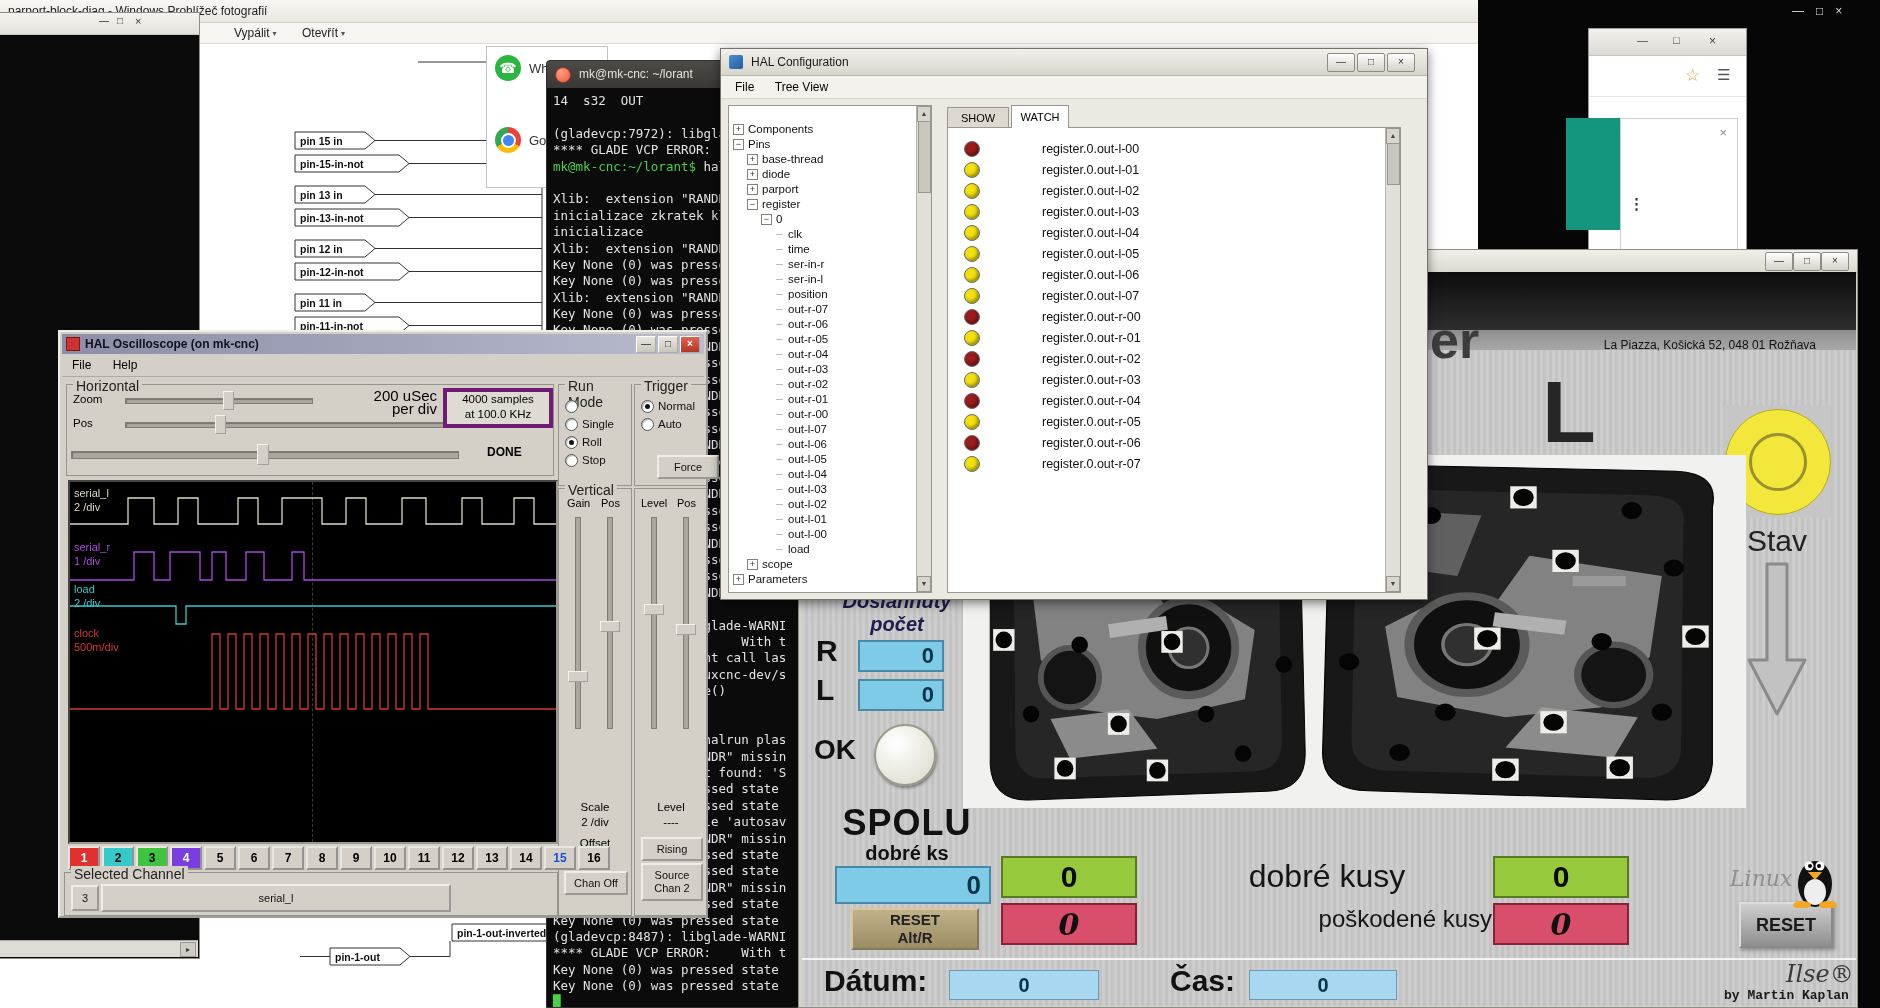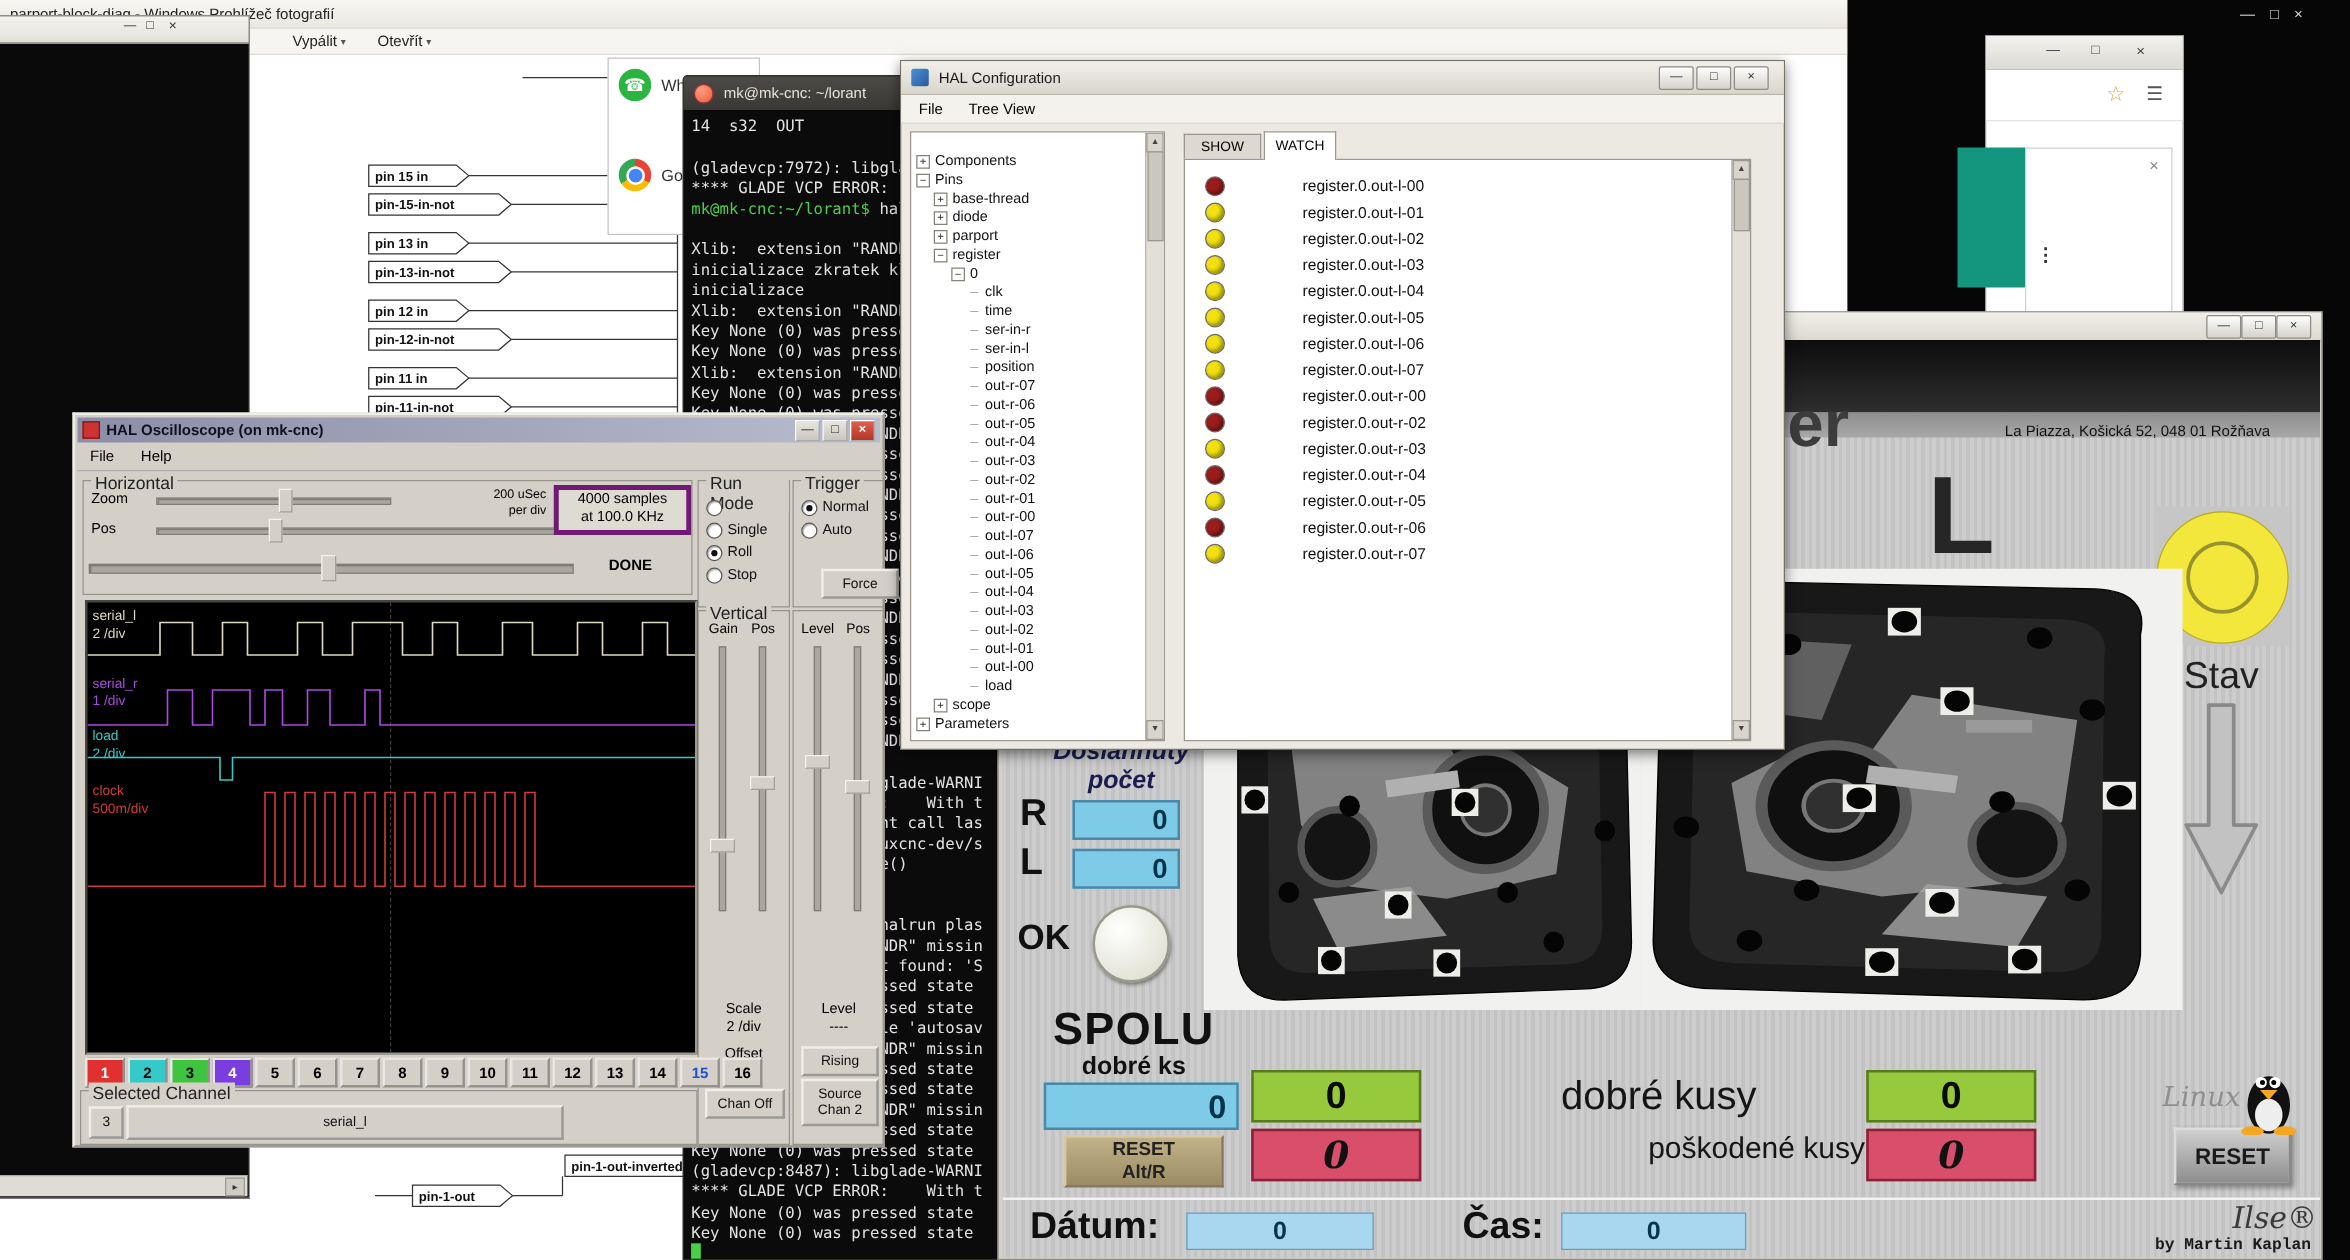--- a/index.html
+++ b/index.html
@@ -275,21 +275,21 @@
     </div>
 
     <div class="gbox" style="left:6px;top:52px;width:486px;height:90px;">
       <span class="glabel">Horizontal</span>
       <span style="position:absolute;left:6px;top:8px;font-size:11.5px;">Zoom</span>
       <div class="track-h" style="left:58px;top:13px;width:186px;"></div>
       <div class="thumb" style="left:156px;top:6px;width:9px;height:17px;"></div>
       <span style="position:absolute;left:6px;top:32px;font-size:11.5px;">Pos</span>
       <div class="track-h" style="left:58px;top:37px;width:330px;"></div>
       <div class="thumb" style="left:148px;top:30px;width:9px;height:17px;"></div>
-      <div style="position:absolute;left:294px;top:4px;width:76px;text-align:right;font-size:10px;line-height:13px;">
+      <div style="position:absolute;left:294px;top:4px;width:76px;text-align:right;font-size:15px;line-height:13px;">
         <div>200 uSec</div>
           <div>per div</div>
       </div>
       <div style="position:absolute;left:376px;top:3px;width:102px;height:32px;border:4px solid #701a75;background:#dedbd3;text-align:center;font-size:11.5px;line-height:15px;">
         <div>4000 samples</div>
           <div>at 100.0 KHz</div>
       </div>
       <div class="track-h" style="left:4px;top:66px;width:386px;height:6px;"></div>
       <div class="thumb" style="left:190px;top:59px;width:10px;height:19px;"></div>
       <span style="position:absolute;left:420px;top:60px;font-size:12px;font-weight:bold;">DONE</span>
@@ -599,20 +599,24 @@
             <span class="led" style="background: rgb(242, 225, 14);"></span>
             <span class="wlab">register.0.out-l-06</span>
           </div>
           <div class="wrow">
             <span class="led" style="background: rgb(242, 225, 14);"></span>
             <span class="wlab">register.0.out-l-07</span>
           </div>
           <div class="wrow">
             <span class="led" style="background: rgb(155, 28, 28);"></span>
             <span class="wlab">register.0.out-r-00</span>
+          </div>
+          <div class="wrow">
+            <span class="led" style="background: rgb(242, 225, 14);"></span>
+            <span class="wlab">register.0.out-r-01</span>
           </div>
           <div class="wrow">
             <span class="led" style="background: rgb(155, 28, 28);"></span>
             <span class="wlab">register.0.out-r-02</span>
           </div>
           <div class="wrow">
             <span class="led" style="background: rgb(242, 225, 14);"></span>
             <span class="wlab">register.0.out-r-03</span>
           </div>
           <div class="wrow">

